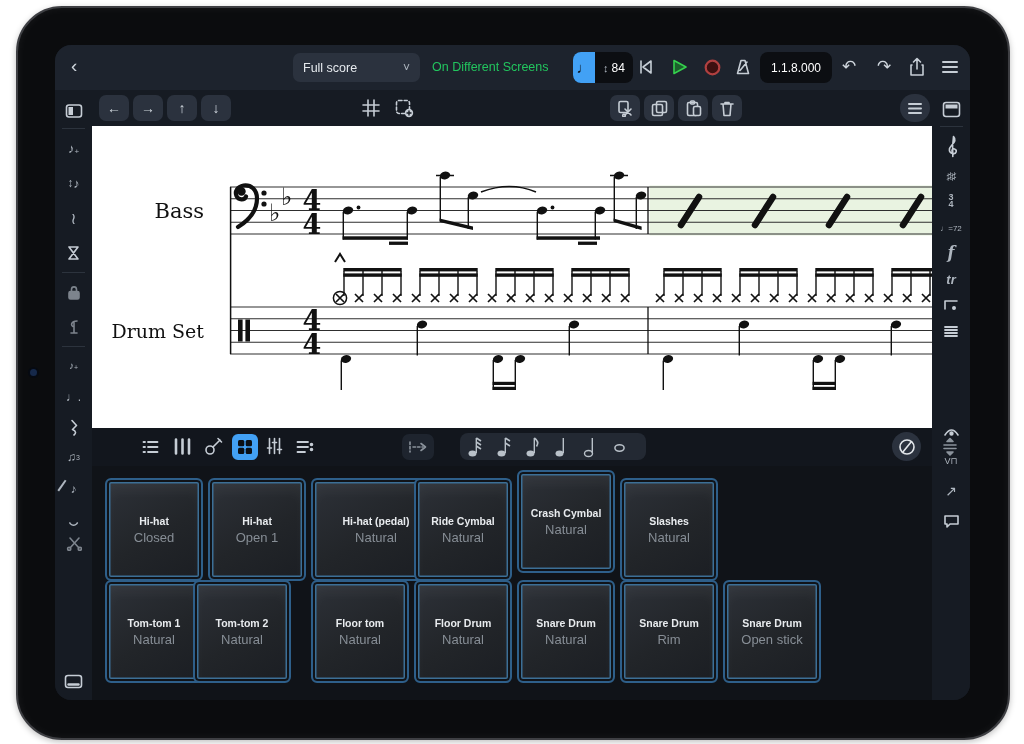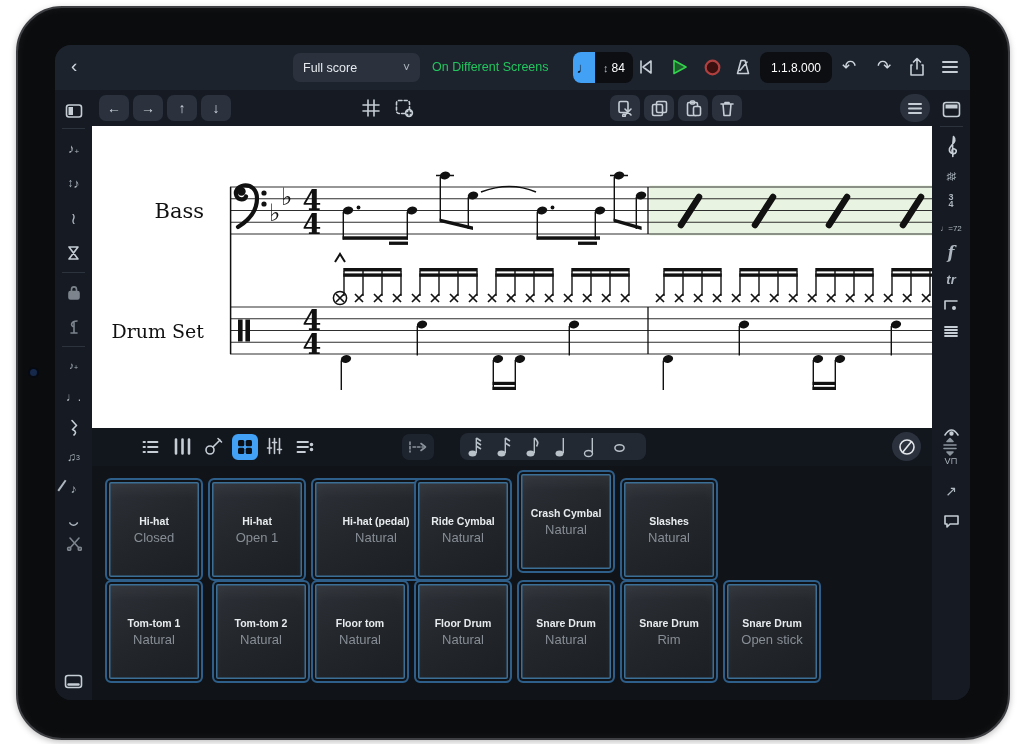--- a/index.html
+++ b/index.html
@@ -592,21 +592,21 @@
       </div>
       <div class="pad" style="left:528px;top:12px;">
         <div class="t">Slashes</div>
         <div class="s">Natural</div>
       </div>
 
       <div class="pad" style="left:13px;top:114px;">
         <div class="t">Tom-tom 1</div>
         <div class="s">Natural</div>
       </div>
-      <div class="pad" style="left:120px;top:114px;text-align:center;">
+      <div class="pad" style="left:101px;top:114px;text-align:center;">
         <div class="t">Tom-tom 2</div>
         <div class="s">Natural</div>
       </div>
       <div class="pad" style="left:219px;top:114px;">
         <div class="t">Floor tom</div>
         <div class="s">Natural</div>
       </div>
       <div class="pad" style="left:322px;top:114px;">
         <div class="t">Floor Drum</div>
         <div class="s">Natural</div>

